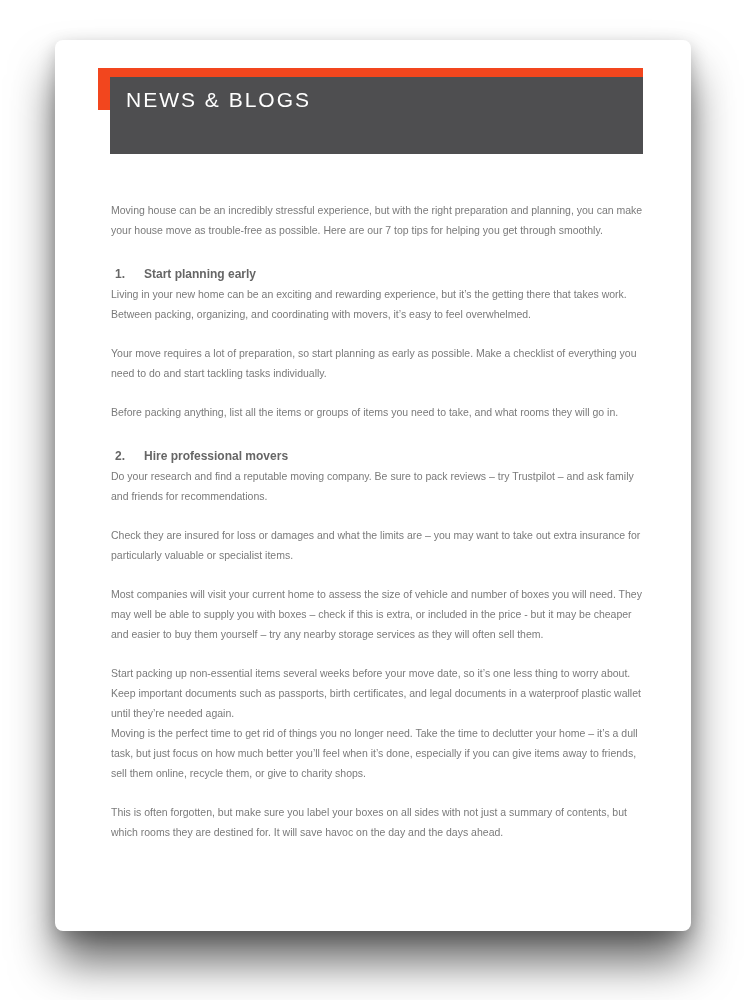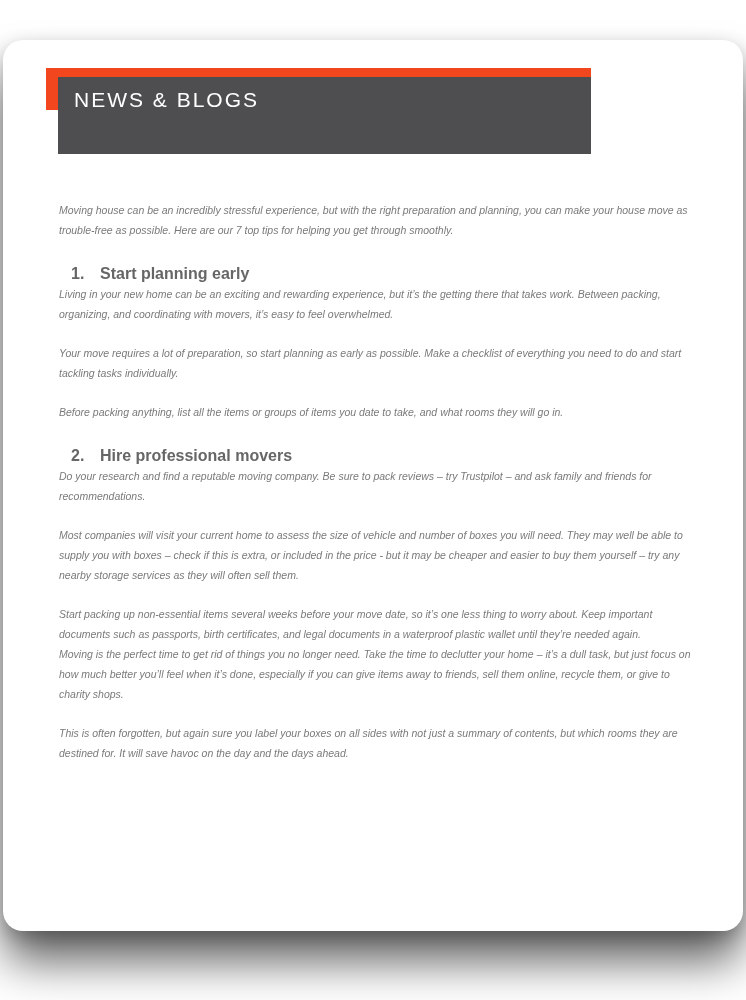--- a/index.html
+++ b/index.html
@@ -6,25 +6,25 @@
     margin: 0;
     padding: 0;
     background: #ffffff;
     width: 746px;
     height: 1000px;
     overflow: hidden;
     font-family: "Liberation Sans", "DejaVu Sans", sans-serif;
   }
   .card {
     position: relative;
-    width: 740px;
+    width: 636px;
     height: 891px;
     margin: 40px auto 0;
     background: var(--card-bg, #ffffff);
-    border-radius: 20px;
+    border-radius: 8px;
     box-shadow: 0 32px 46px -2px rgba(0,0,0,0.62), 0 6px 18px rgba(0,0,0,0.22);
     overflow: hidden;
   }
   .header {
     position: relative;
     margin-top: 28px;
     height: 86px;
   }
   .accent-bar {
     position: absolute;
@@ -51,32 +51,31 @@
     color: var(--title-text, #ffffff);
   }
   .content {
     padding: 46px 33px 0 56px;
     font-size: 10.5px;
     line-height: 20px;
     color: var(--body-text, #7a7a7a);
   }
   .content p {
     margin: 0 10px 19px 0;
-    font-style: italic;
   }
   .content p.tight {
     margin-bottom: 0;
   }
   .content p.closing {
     margin-top: 19px;
     margin-bottom: 0;
   }
   .sec-heading {
-    margin: 24px 0 0 12px;
-    font-size: 16px;
+    margin: 24px 0 0 4px;
+    font-size: 12px;
     line-height: 20px;
     font-weight: 700;
     color: var(--heading-text, #666666);
   }
   .sec-heading .num {
     display: inline-block;
     width: 29px;
   }
 </style>
 </head>
@@ -91,24 +90,25 @@
     </div>
   </div>
 
   <div class="content">
 
     <p>Moving house can be an incredibly stressful experience, but with the right preparation and planning, you can make your house move as trouble-free as possible. Here are our 7 top tips for helping you get through smoothly.</p>
 
     <h3 class="sec-heading"><span class="num">1.</span><span>Start planning early</span></h3>
     <p>Living in your new home can be an exciting and rewarding experience, but it’s the getting there that takes work. Between packing, organizing, and coordinating with movers, it’s easy to feel overwhelmed.</p>
     <p>Your move requires a lot of preparation, so start planning as early as possible. Make a checklist of everything you need to do and start tackling tasks individually.</p>
-    <p>Before packing anything, list all the items or groups of items you date to take, and what rooms they will go in.</p>
+    <p>Before packing anything, list all the items or groups of items you need to take, and what rooms they will go in.</p>
 
     <h3 class="sec-heading"><span class="num">2.</span><span>Hire professional movers</span></h3>
     <p>Do your research and find a reputable moving company. Be sure to pack reviews – try Trustpilot – and ask family and friends for recommendations.</p>
+    <p>Check they are insured for loss or damages and what the limits are – you may want to take out extra insurance for particularly valuable or specialist items.</p>
     <p>Most companies will visit your current home to assess the size of vehicle and number of boxes you will need. They may well be able to supply you with boxes – check if this is extra, or included in the price - but it may be cheaper and easier to buy them yourself – try any nearby storage services as they will often sell them.</p>
 
     <p class="tight">Start packing up non-essential items several weeks before your move date, so it’s one less thing to worry about. Keep important documents such as passports, birth certificates, and legal documents in a waterproof plastic wallet until they’re needed again.</p>
     <p class="tight">Moving is the perfect time to get rid of things you no longer need. Take the time to declutter your home – it’s a dull task, but just focus on how much better you’ll feel when it’s done, especially if you can give items away to friends, sell them online, recycle them, or give to charity shops.</p>
-    <p class="closing">This is often forgotten, but again sure you label your boxes on all sides with not just a summary of contents, but which rooms they are destined for. It will save havoc on the day and the days ahead.</p>
+    <p class="closing">This is often forgotten, but make sure you label your boxes on all sides with not just a summary of contents, but which rooms they are destined for. It will save havoc on the day and the days ahead.</p>
 
   </div>
 </div>
 
 </body></html>

